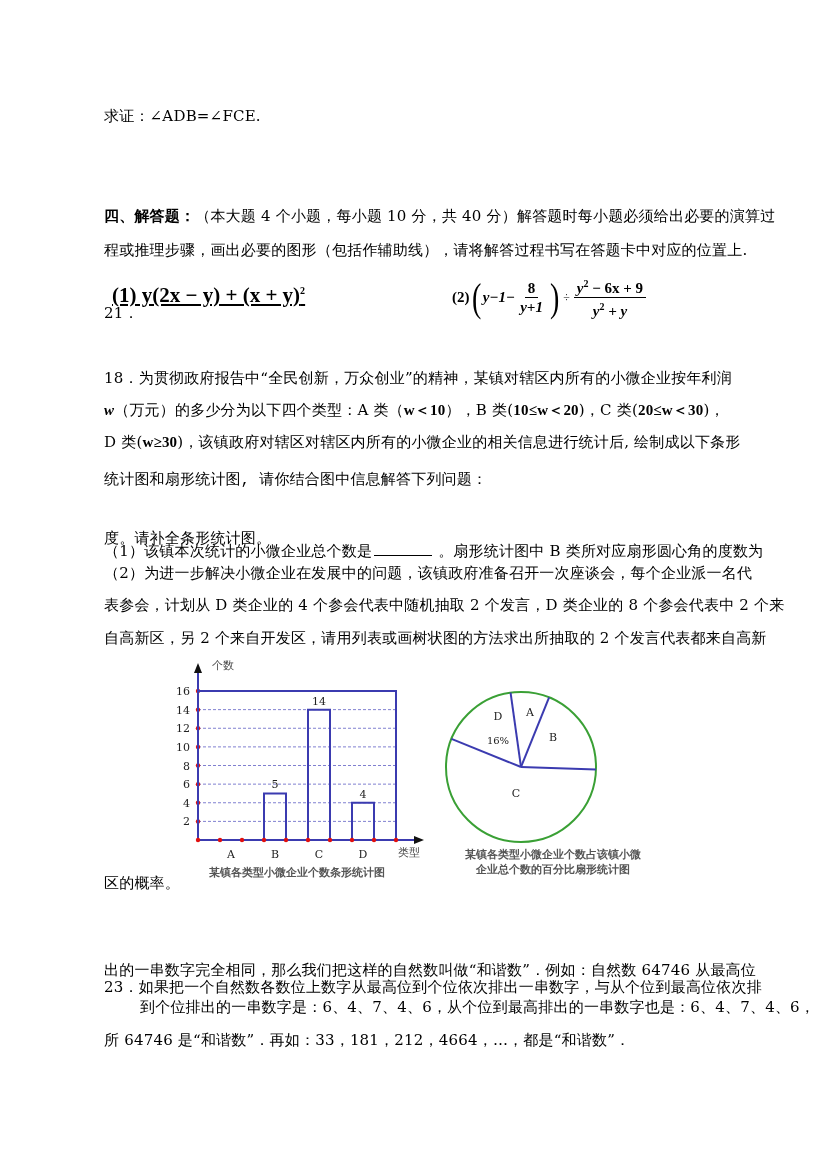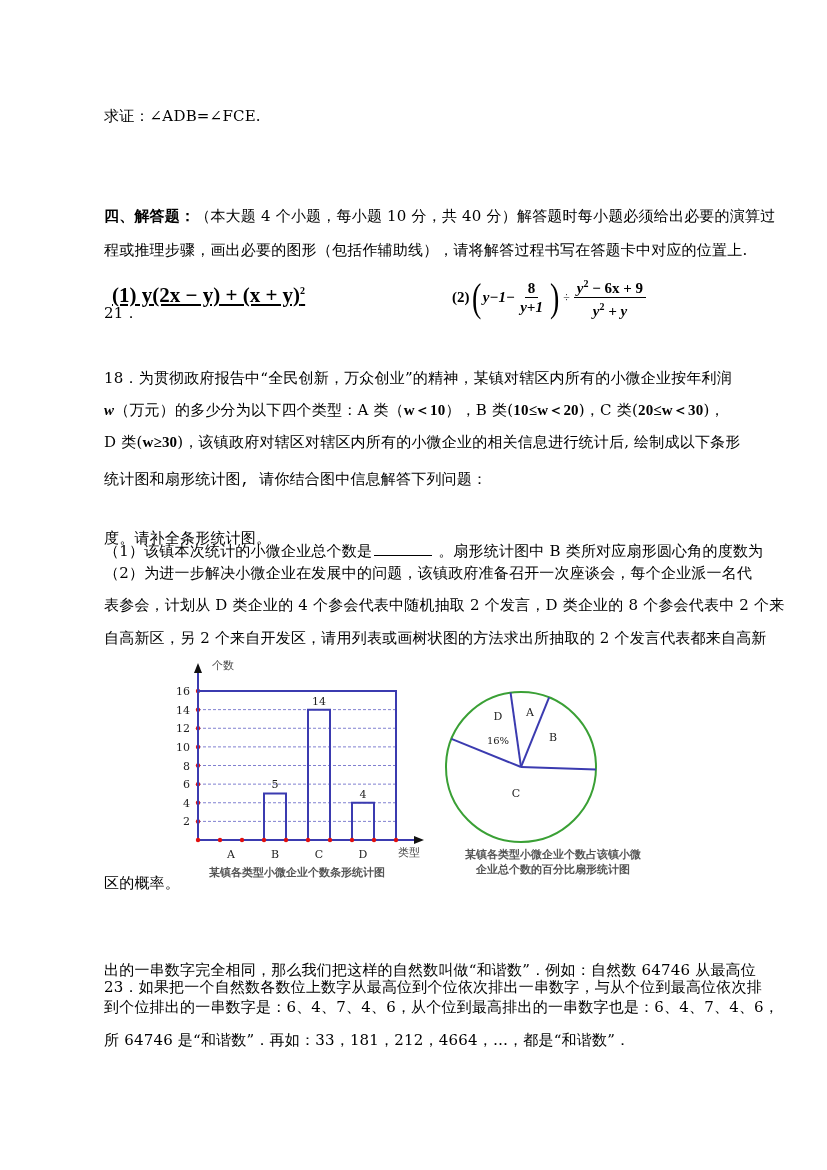--- a/index.html
+++ b/index.html
@@ -140,14 +140,14 @@
       <text x="516" y="797" text-anchor="middle" font-size="11" fill="#222">C</text>
       <text x="498" y="720" text-anchor="middle" font-size="11" fill="#222">D</text>
       <text x="498" y="744" text-anchor="middle" font-size="10" fill="#222">16%</text>
       <text x="553" y="858" text-anchor="middle" font-size="11" fill="#555" font-weight="bold">某镇各类型小微企业个数占该镇小微</text>
       <text x="553" y="873" text-anchor="middle" font-size="11" fill="#555" font-weight="bold">企业总个数的百分比扇形统计图</text>
     </g>
 </svg>
 
 <div class="line" style="top:932px;margin-top:45px;">23．如果把一个自然数各数位上数字从最高位到个位依次排出一串数字，与从个位到最高位依次排</div>
 <div class="line" style="top:960px;">出的一串数字完全相同，那么我们把这样的自然数叫做“和谐数”．例如：自然数 64746 从最高位</div>
-<div class="line" style="top:997px;">到个位排出的一串数字是：6、4、7、4、6，从个位到最高排出的一串数字也是：6、4、7、4、6，</div>
+<div class="line" style="top:997px;margin-left:36px;">到个位排出的一串数字是：6、4、7、4、6，从个位到最高排出的一串数字也是：6、4、7、4、6，</div>
 <div class="line" style="top:1030px;">所 64746 是“和谐数”．再如：33，181，212，4664，…，都是“和谐数”．</div>
 
 </body></html>

